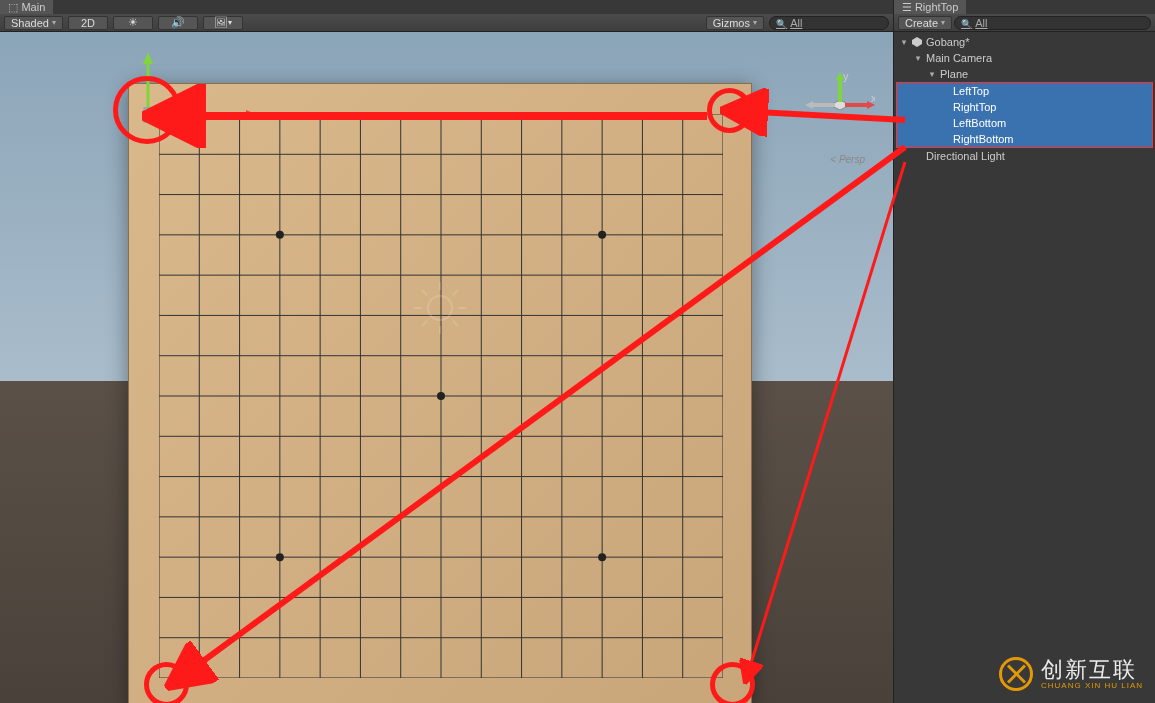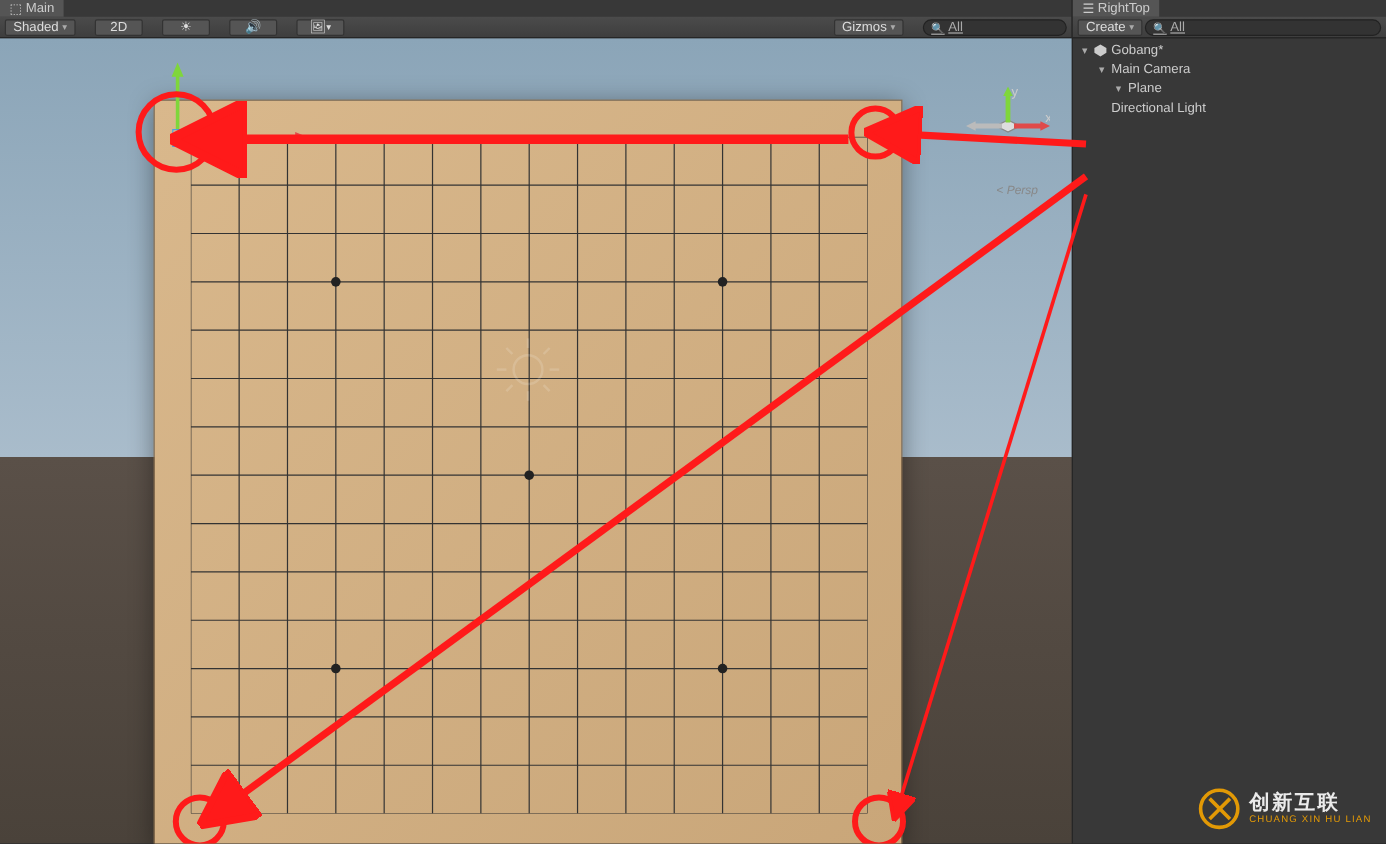--- a/index.html
+++ b/index.html
@@ -1,21 +1,21 @@
 <!DOCTYPE html>
 <html><head>
 <meta charset="utf-8">
 <style>
 * { margin: 0; padding: 0; box-sizing: border-box; font-family: Arial, sans-serif; font-size: 11px; }
 body { width: 1155px; height: 703px; background: #222; display: flex; overflow: hidden; }
 
 .scene-panel { width: 893px; height: 703px; display: flex; flex-direction: column; background: #383838; }
 .scene-tab-bar { height: 14px; background: #383838; display: flex; align-items: center; }
 .scene-tab { background: #555; color: #ccc; padding: 0 8px; height: 14px; display: flex; align-items: center; gap: 3px; }
-.scene-toolbar { height: 18px; background: linear-gradient(#4b4b4b, #3e3e3e); border-bottom: 1px solid #222; display: flex; align-items: center; padding: 0 4px; gap: 16px; color: #ccc; }
+.scene-toolbar { height: 18px; background: linear-gradient(#4b4b4b, #3e3e3e); border-bottom: 1px solid #222; display: flex; align-items: center; padding: 0 4px; gap: 5px; color: #ccc; }
 .tb-drop { background: #555; border: 1px solid #333; border-radius: 2px; padding: 0 6px; height: 14px; display: flex; align-items: center; color: #ddd; gap: 3px; }
 .tb-drop::after { content: "▾"; font-size: 8px; color: #aaa; }
 .tb-btn { background: #555; border: 1px solid #333; border-radius: 2px; width: 40px; height: 14px; display: flex; align-items: center; justify-content: center; color: #ddd; }
 .tb-spacer { flex: 1; }
 .tb-search { background: #333; border: 1px solid #222; border-radius: 8px; height: 14px; width: 120px; color: #aaa; padding: 0 6px; display: flex; align-items: flex-end; gap: 3px; text-decoration: underline; }
 .tb-search::before { content: "🔍"; font-size: 9px; }
 
 .viewport { flex: 1; position: relative; background: linear-gradient(to bottom, #8ba5b8 0%, #a9bccb 52%, #5a5048 52%, #4a423a 100%); }
 .board { position: absolute; left: 128px; top: 51px; width: 624px; height: 624px; background: linear-gradient(135deg, #d9b88c, #c9a679); border: 1px solid #8a6f4e; box-shadow: 0 4px 20px rgba(0,0,0,0.4); }
 .grid { position: absolute; left: 30px; top: 30px; width: 564px; height: 564px; }
@@ -46,21 +46,21 @@
 .tree-row.sel { background: #3a72b0; color: #fff; }
 .sel-group { border: 1px solid #ff3030; margin: 0 2px; }
 
 .watermark { position: absolute; right: 12px; bottom: 12px; display: flex; align-items: center; gap: 8px; color: #ddd; opacity: 0.9; }
 .wm-logo { width: 34px; height: 34px; border: 3px solid #f5a400; border-radius: 50%; position: relative; }
 .wm-x { position: absolute; left: 4px; top: 4px; width: 20px; height: 20px; }
 .wm-x::before, .wm-x::after { content: ""; position: absolute; left: 9px; top: -2px; width: 3px; height: 24px; background: #f5a400; }
 .wm-x::before { transform: rotate(45deg); }
 .wm-x::after { transform: rotate(-45deg); }
 .wm-text { display: flex; flex-direction: column; line-height: 1.1; }
-.wm-cn { font-size: 17px; font-weight: bold; color: #fff; letter-spacing: 2px; }
+.wm-cn { font-size: 22px; font-weight: normal; color: #fff; letter-spacing: 2px; }
 .wm-py { font-size: 8px; color: #f5a400; letter-spacing: 1px; }
 </style>
 </head>
 <body>
 
 <div class="scene-panel">
   <div class="scene-tab-bar">
     <div class="scene-tab">
       <span>⬚</span>
       <span>Main</span>
@@ -216,20 +216,34 @@
       <span class="label">Gobang*</span>
     </div>
     <div class="tree-row depth2">
       <span class="foldout">▾</span>
       <span class="label">Main Camera</span>
     </div>
     <div class="tree-row depth3">
       <span class="foldout">▾</span>
       <span class="label">Plane</span>
     </div>
+    <div class="sel-group">
+      <div class="tree-row depth4 sel">
+        <span class="label">LeftTop</span>
+      </div>
+      <div class="tree-row depth4 sel">
+        <span class="label">RightTop</span>
+      </div>
+      <div class="tree-row depth4 sel">
+        <span class="label">LeftBottom</span>
+      </div>
+      <div class="tree-row depth4 sel">
+        <span class="label">RightBottom</span>
+      </div>
+    </div>
     <div class="tree-row depth2">
       <span class="foldout"> </span>
       <span class="label">Directional Light</span>
     </div>
   </div>
 
   <div class="watermark">
     <div class="wm-logo">
         <div class="wm-x"></div>
       </div>

